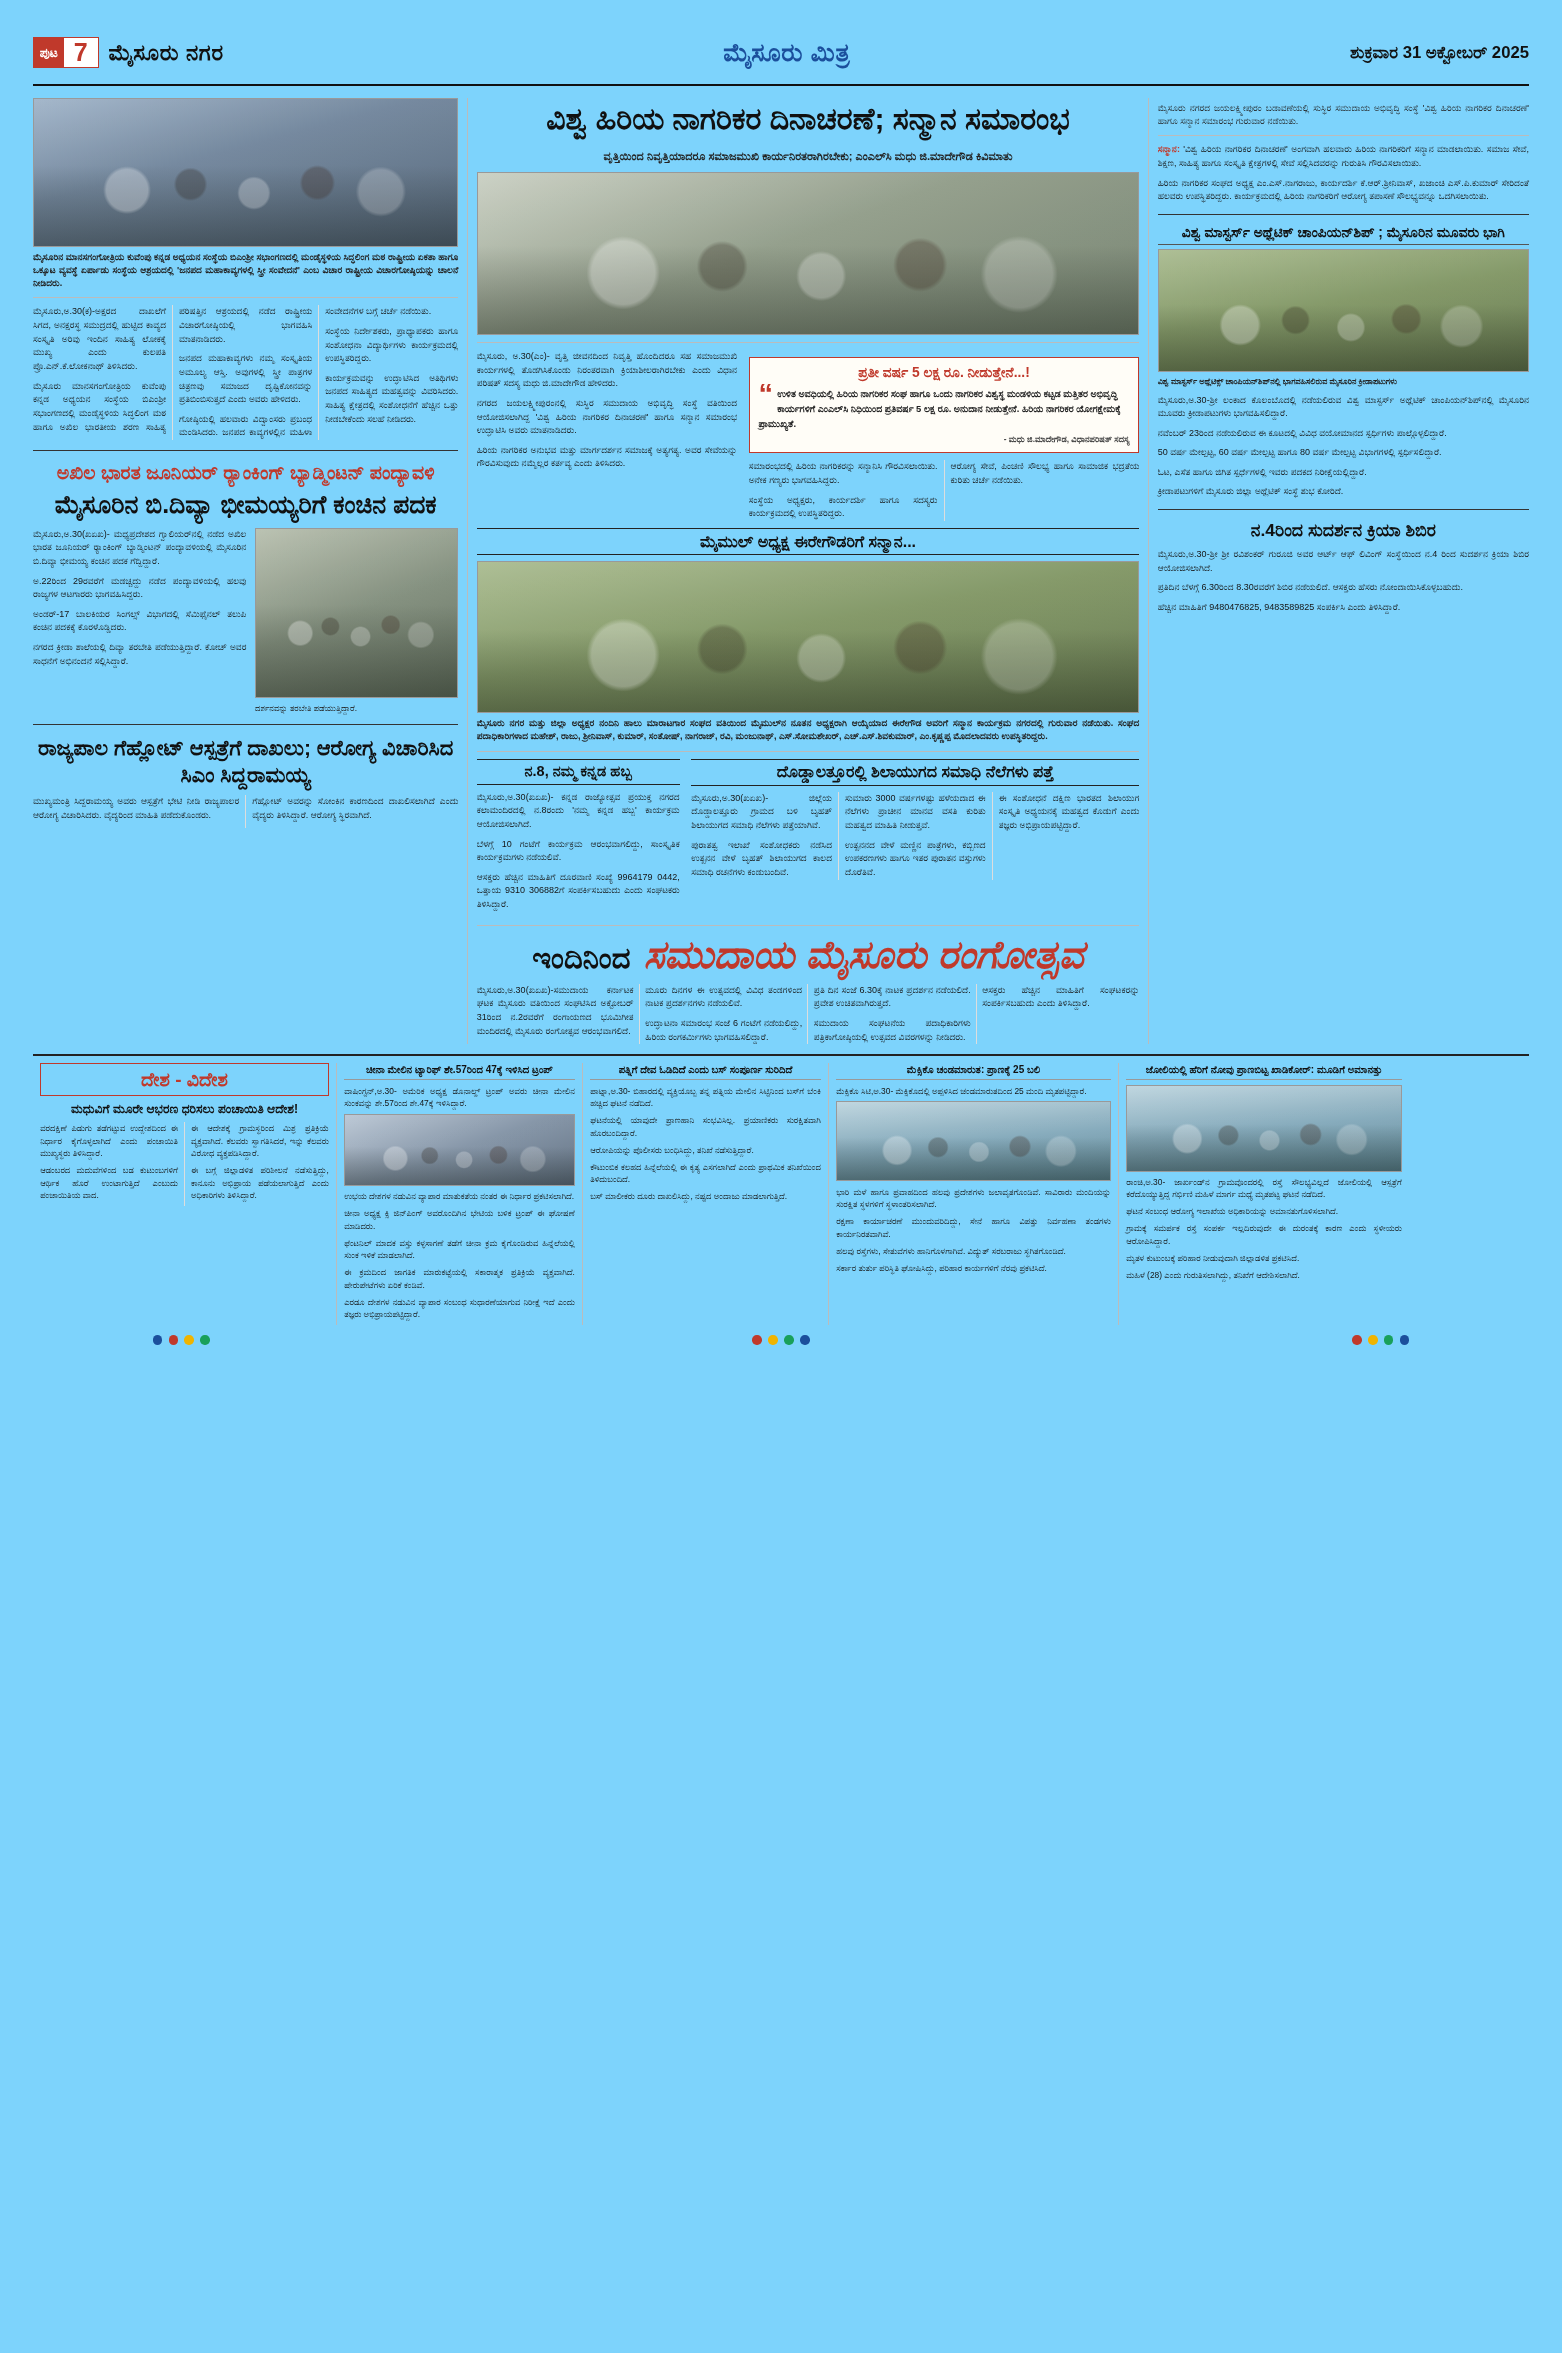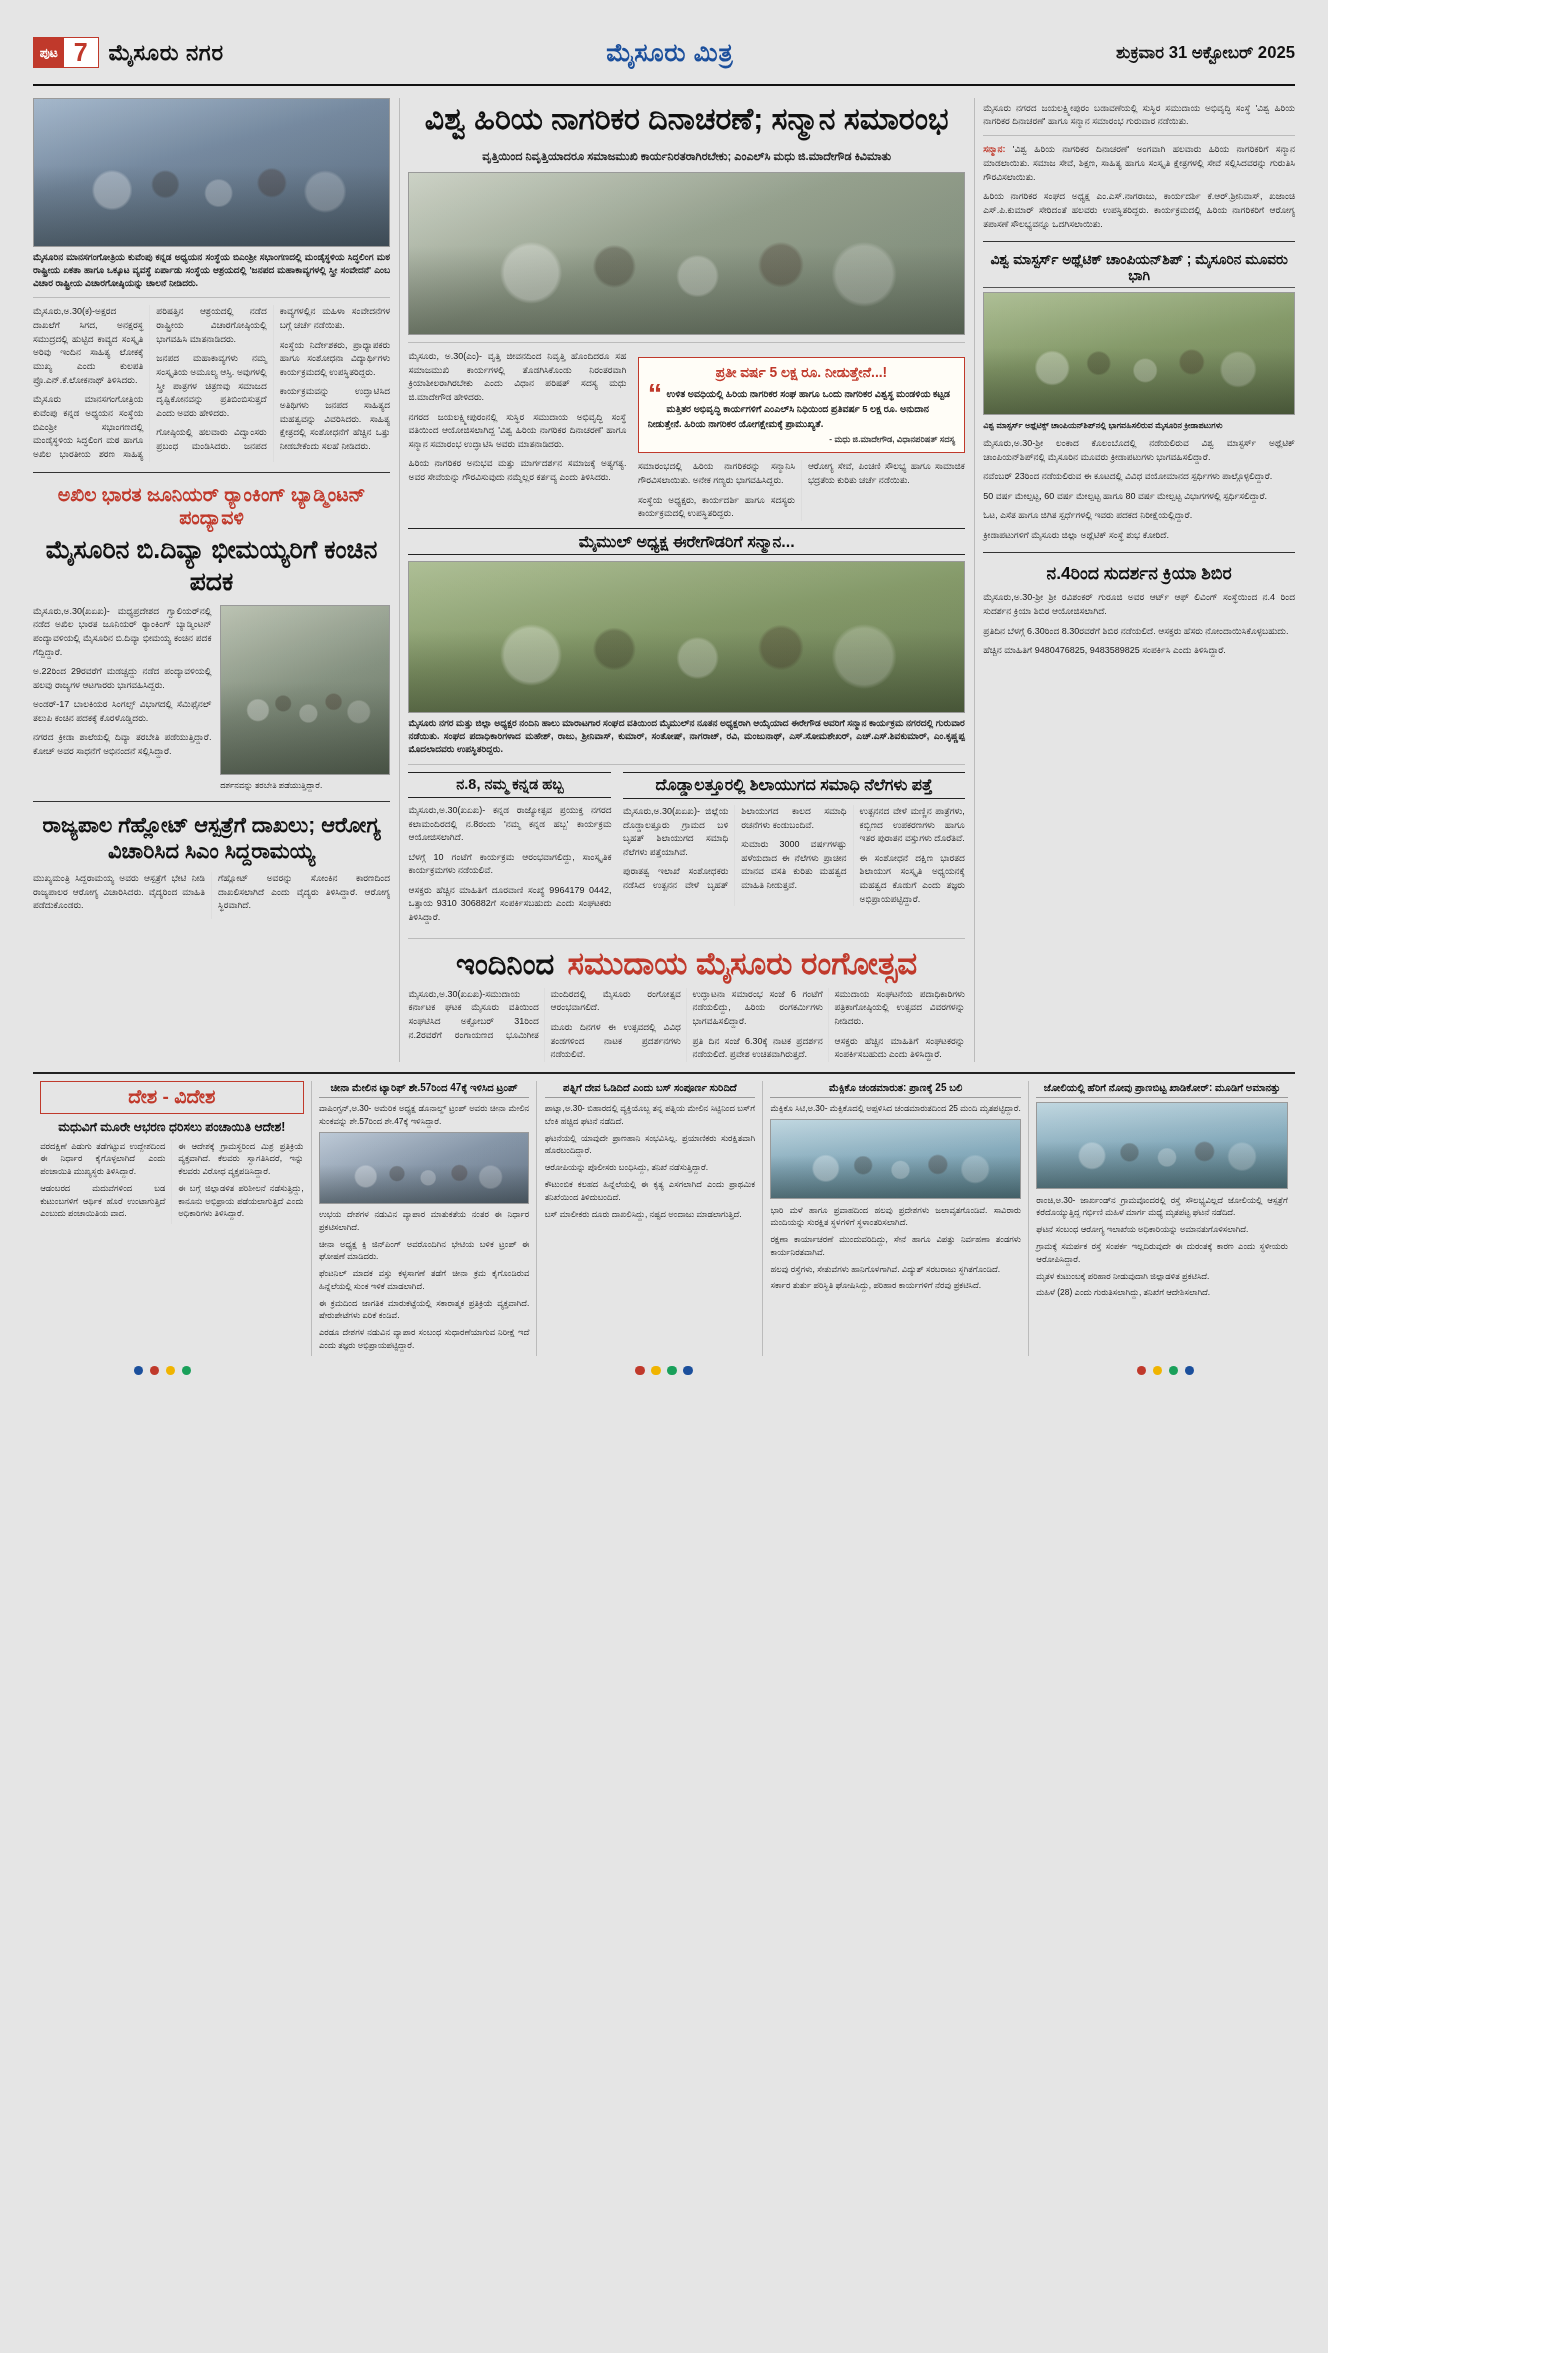--- a/index.html
+++ b/index.html
@@ -5,22 +5,22 @@
   @page { size: 1562px 2354px; margin: 0; }
   * { box-sizing: border-box; }
   html, body {
     margin: 0; padding: 0;
     width: 1562px; height: 2354px;
     background: #ffffff;
     font-family: "Liberation Sans", sans-serif;
   }
   .page {
     position: relative;
-    width: 1328px; height: 2354px;
-    background: #e5e5e5;
+    width: 1562px; height: 2354px;
+    background: #7dd3fc;
     padding: 29px 33px 12px 33px;
   }
 
   
   .masthead {
     display: flex; align-items: center; justify-content: space-between;
     border-bottom: 2.2px solid #111;
     padding-bottom: 7.2px;
     height: 57px;
   }
@@ -289,21 +289,21 @@
             <p class="body">ಉತ್ಖನನದ ವೇಳೆ ಮಣ್ಣಿನ ಪಾತ್ರೆಗಳು, ಕಬ್ಬಿಣದ ಉಪಕರಣಗಳು ಹಾಗೂ ಇತರ ಪುರಾತನ ವಸ್ತುಗಳು ದೊರೆತಿವೆ.</p>
             <p class="body">ಈ ಸಂಶೋಧನೆ ದಕ್ಷಿಣ ಭಾರತದ ಶಿಲಾಯುಗ ಸಂಸ್ಕೃತಿ ಅಧ್ಯಯನಕ್ಕೆ ಮಹತ್ವದ ಕೊಡುಗೆ ಎಂದು ತಜ್ಞರು ಅಭಿಪ್ರಾಯಪಟ್ಟಿದ್ದಾರೆ.</p>
           </div>
         </div>
       </div>
 
       <hr class="thin">
 
       <div style="text-align:center; margin:5.8px 0;">
         <span style="font-size:29px;font-weight:bold;color:#111;">ಇಂದಿನಿಂದ</span>
-        <span style="font-size:31px;font-weight:bold;color:#c0392b;margin-left:10px;">ಸಮುದಾಯ ಮೈಸೂರು ರಂಗೋತ್ಸವ</span>
+        <span style="font-size:39px;font-weight:bold;color:#c0392b;margin-left:10px;font-style:italic;">ಸಮುದಾಯ ಮೈಸೂರು ರಂಗೋತ್ಸವ</span>
       </div>
 
 
       <div class="body-cols-4" style="margin-top:5.8px;">
         <p class="body">ಮೈಸೂರು,ಅ.30(ಖಏಖ)-ಸಮುದಾಯ ಕರ್ನಾಟಕ ಘಟಕ ಮೈಸೂರು ವತಿಯಿಂದ ಸಂಘಟಿಸಿದ ಅಕ್ಟೋಬರ್ 31ರಿಂದ ನ.2ರವರೆಗೆ ರಂಗಾಯಣದ ಭೂಮಿಗೀತ ಮಂದಿರದಲ್ಲಿ ಮೈಸೂರು ರಂಗೋತ್ಸವ ಆರಂಭವಾಗಲಿದೆ.</p>
         <p class="body">ಮೂರು ದಿನಗಳ ಈ ಉತ್ಸವದಲ್ಲಿ ವಿವಿಧ ತಂಡಗಳಿಂದ ನಾಟಕ ಪ್ರದರ್ಶನಗಳು ನಡೆಯಲಿವೆ.</p>
         <p class="body">ಉದ್ಘಾಟನಾ ಸಮಾರಂಭ ಸಂಜೆ 6 ಗಂಟೆಗೆ ನಡೆಯಲಿದ್ದು, ಹಿರಿಯ ರಂಗಕರ್ಮಿಗಳು ಭಾಗವಹಿಸಲಿದ್ದಾರೆ.</p>
         <p class="body">ಪ್ರತಿ ದಿನ ಸಂಜೆ 6.30ಕ್ಕೆ ನಾಟಕ ಪ್ರದರ್ಶನ ನಡೆಯಲಿದೆ. ಪ್ರವೇಶ ಉಚಿತವಾಗಿರುತ್ತದೆ.</p>
         <p class="body">ಸಮುದಾಯ ಸಂಘಟನೆಯ ಪದಾಧಿಕಾರಿಗಳು ಪತ್ರಿಕಾಗೋಷ್ಠಿಯಲ್ಲಿ ಉತ್ಸವದ ವಿವರಗಳನ್ನು ನೀಡಿದರು.</p>
         <p class="body">ಆಸಕ್ತರು ಹೆಚ್ಚಿನ ಮಾಹಿತಿಗೆ ಸಂಘಟಕರನ್ನು ಸಂಪರ್ಕಿಸಬಹುದು ಎಂದು ತಿಳಿಸಿದ್ದಾರೆ.</p>

